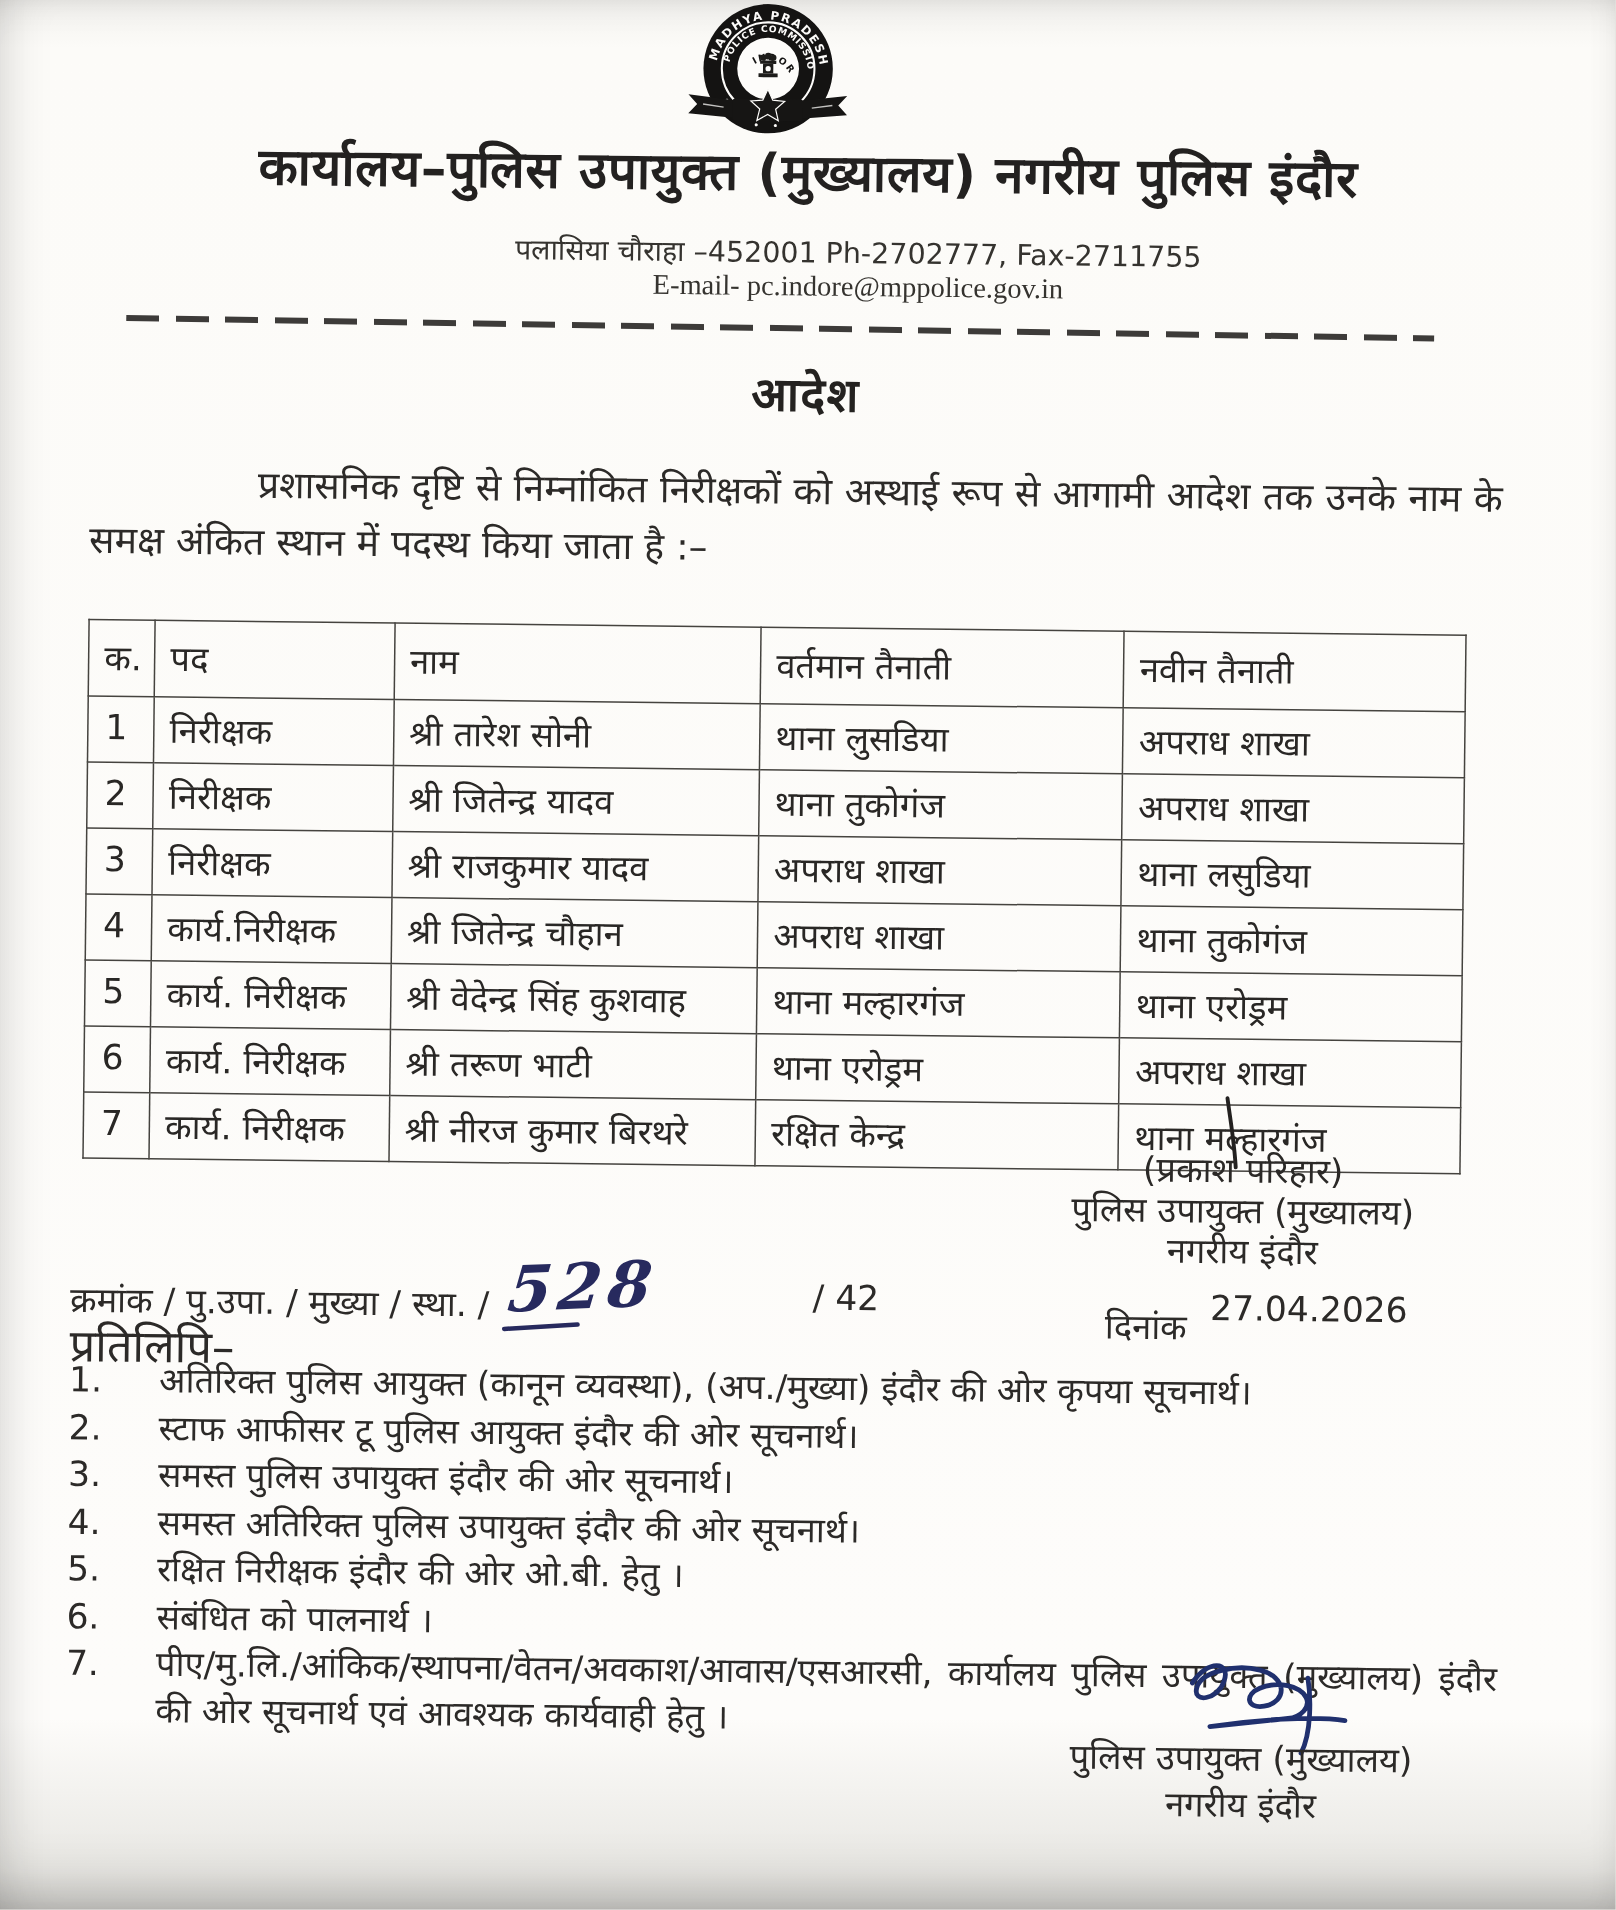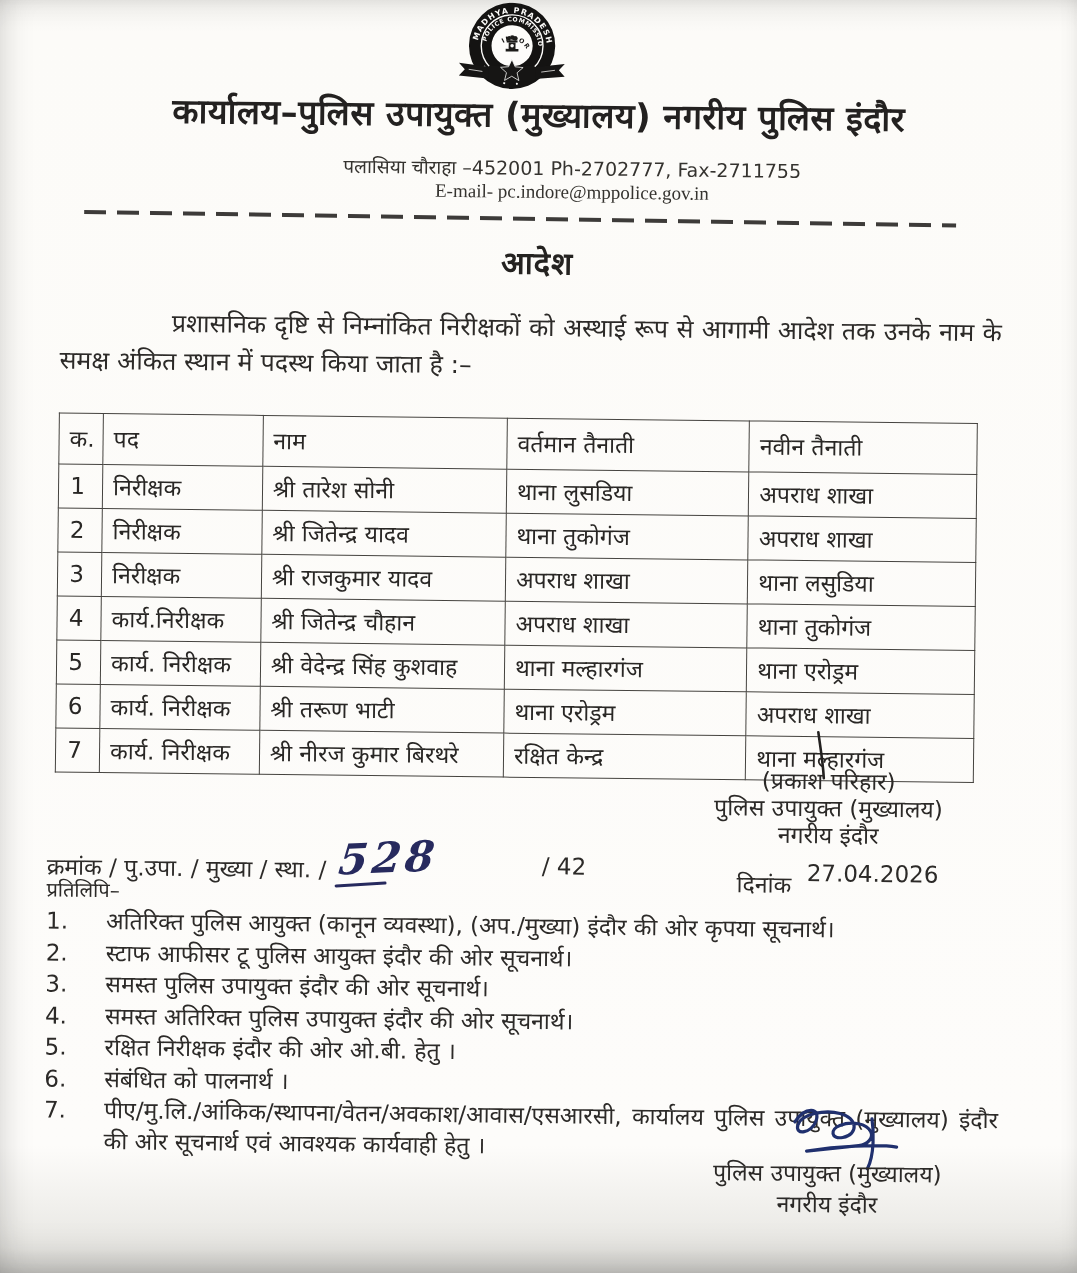--- a/index.html
+++ b/index.html
@@ -83,21 +83,21 @@
   .ref-number{
     position:absolute;left:292px;top:-14px;
     font-family:"DejaVu Serif",serif;font-style:italic;font-weight:700;
     font-size:42px;letter-spacing:4px;color:#272a5e;
     transform:rotate(-3deg) skewX(-8deg);
   }
   .ref-underline{position:absolute;left:288px;top:36px;width:52px;height:3px;background:#272a5e;transform:rotate(-4deg);border-radius:2px;}
   .ref-suffix{position:absolute;left:495px;top:4px;}
   .ref-datelabel{position:absolute;left:690px;top:16px;}
   .ref-date{position:absolute;left:760px;top:8px;}
-  .pratilipi{position:absolute;left:55px;top:876px;font-size:20px;color:#2c2a28;}
+  .pratilipi{position:absolute;left:55px;top:876px;font-size:30px;color:#2c2a28;}
 
   
   .copies{position:absolute;left:55px;top:906px;width:958px;font-size:23px;color:#2c2a28;}
   .copy-item{display:flex;align-items:flex-start;line-height:30.5px;margin-bottom:1px;}
   .copy-no{flex:0 0 60px;}
   .copy-text{flex:1;text-align:justify;padding-right:4px;}
 
   
   .scribble{position:absolute;left:786px;top:1094px;width:140px;height:72px;}
   .sign2{position:absolute;left:688px;top:1150px;width:302px;text-align:center;

